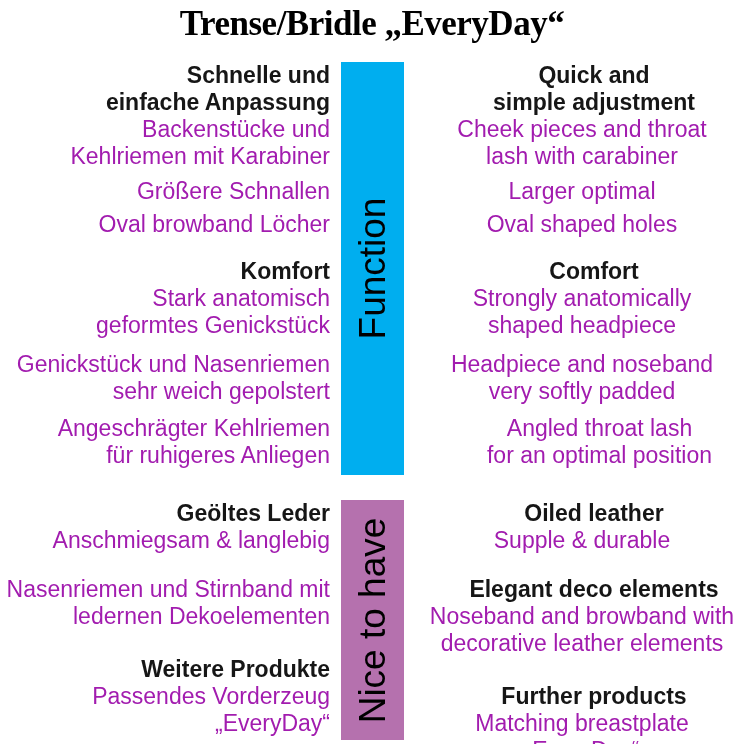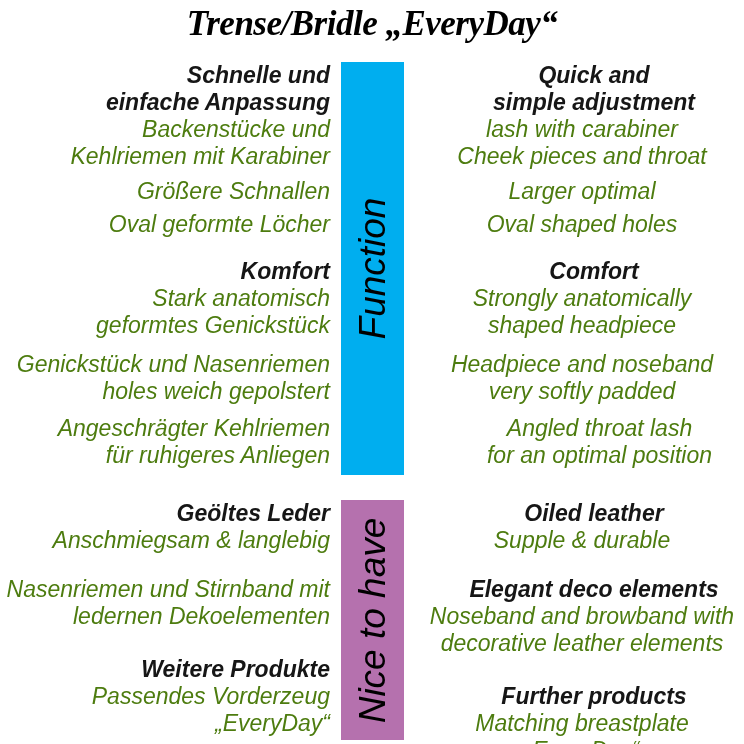--- a/index.html
+++ b/index.html
@@ -6,21 +6,20 @@
   body {
     width: 744px; height: 744px;
     background: #ffffff;
     font-family: "Liberation Sans", sans-serif;
   }
   .canvas {
     position: relative;
     width: 744px; height: 744px;
     overflow: hidden;
     background: #ffffff;
-    font-style: italic;
   }
   .title {
     position: absolute;
     top: 4px; left: 0; right: 0;
     margin: 0;
     text-align: center;
     font-family: "Liberation Serif", serif;
     font-weight: 700;
     font-size: 35px;
     letter-spacing: -0.5px;
@@ -45,21 +44,21 @@
   }
   .col {
     position: absolute;
     font-size: 23px;
     line-height: 27px;
   }
   .col.de { left: 0;     width: 330px; text-align: right; }
   .col.en { left: 420px; width: 324px; text-align: center; }
   .col.fn { top: 62px; }
   .col.nh { top: 500px; }
-  .line      { color: #4d7c0f; }
+  .line      { color: #a21caf; }
   .line.bold { color: #161616; font-weight: 700; padding-left: 24px; }
   .row.mt6  { margin-top: 6px; }
   .row.mt10 { margin-top: 10px; padding-left: 35px; }
   .row.mt12 { margin-top: 12px; }
   .row.mt14 { margin-top: 8px; }
   .row.mt20 { margin-top: 20px; }
   .row.mt22 { margin-top: 22px; }
   .row.mt26 { margin-top: 26px; }
 </style>
 </head>
@@ -80,43 +79,43 @@
     <div class="row">
       <div class="line bold">Schnelle und</div>
       <div class="line bold">einfache Anpassung</div>
       <div class="line">Backenstücke und</div>
       <div class="line">Kehlriemen mit Karabiner</div>
     </div>
     <div class="row mt14">
       <div class="line">Größere Schnallen</div>
     </div>
     <div class="row mt6">
-      <div class="line">Oval geformte Löcher</div>
+      <div class="line">Oval browband Löcher</div>
     </div>
     <div class="row mt20">
       <div class="line bold">Komfort</div>
       <div class="line">Stark anatomisch</div>
       <div class="line">geformtes Genickstück</div>
     </div>
     <div class="row mt12">
       <div class="line">Genickstück und Nasenriemen</div>
-      <div class="line">holes weich gepolstert</div>
+      <div class="line">sehr weich gepolstert</div>
     </div>
     <div class="row mt10">
       <div class="line">Angeschrägter Kehlriemen</div>
       <div class="line">für ruhigeres Anliegen</div>
     </div>
   </div>
 
   <div class="col en fn">
     <div class="row">
       <div class="line bold">Quick and</div>
       <div class="line bold">simple adjustment</div>
+      <div class="line">Cheek pieces and throat</div>
       <div class="line">lash with carabiner</div>
-      <div class="line">Cheek pieces and throat</div>
     </div>
     <div class="row mt14">
       <div class="line">Larger optimal</div>
     </div>
     <div class="row mt6">
       <div class="line">Oval shaped holes</div>
     </div>
     <div class="row mt20">
       <div class="line bold">Comfort</div>
       <div class="line">Strongly anatomically</div>

